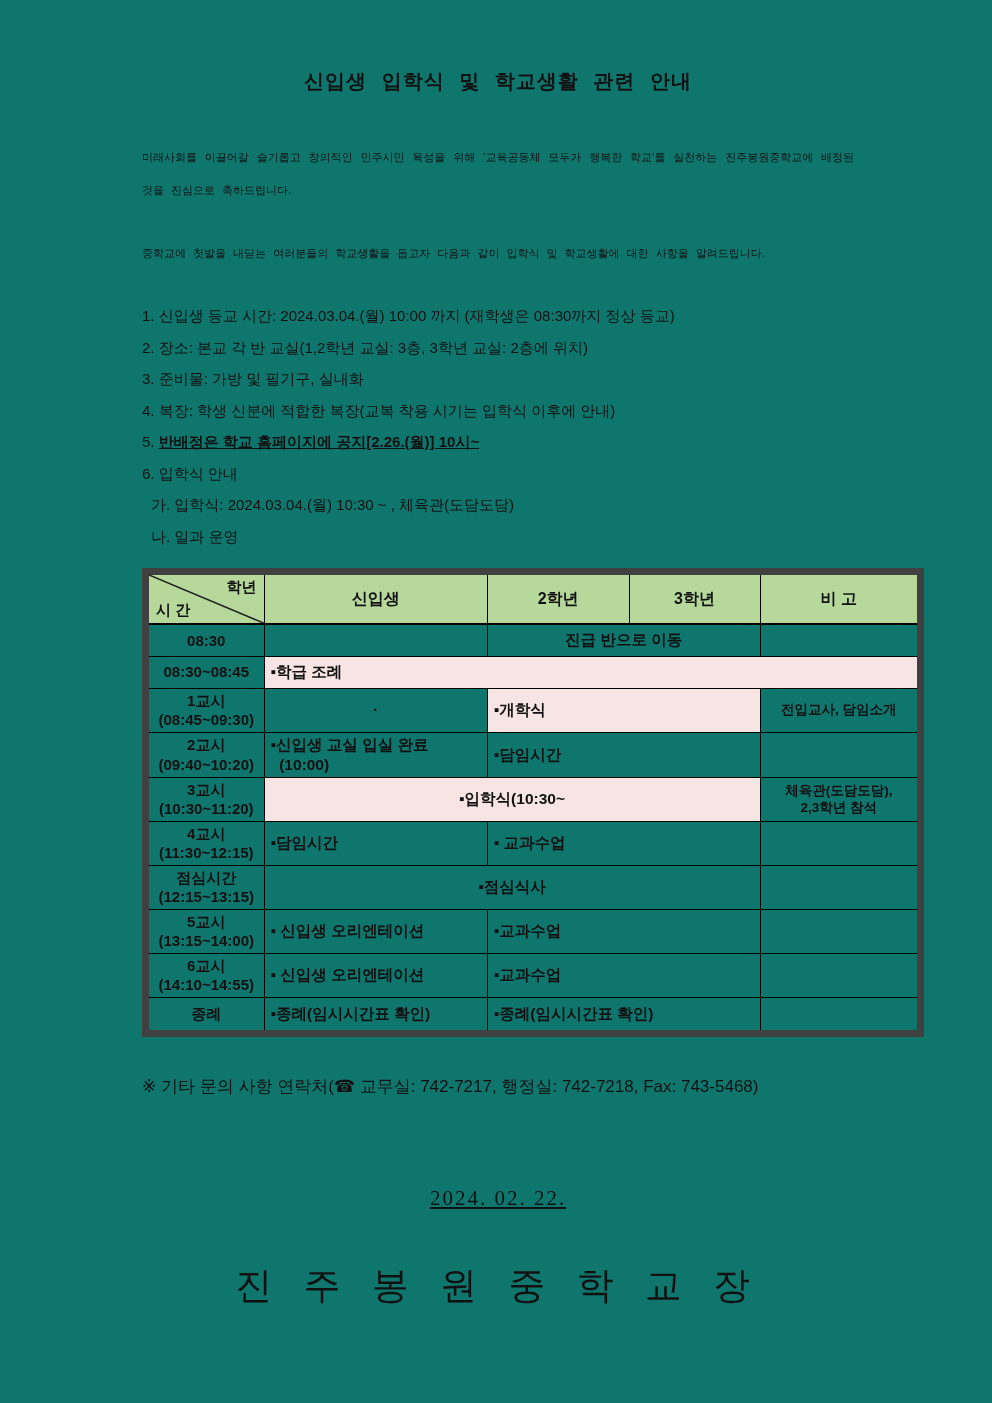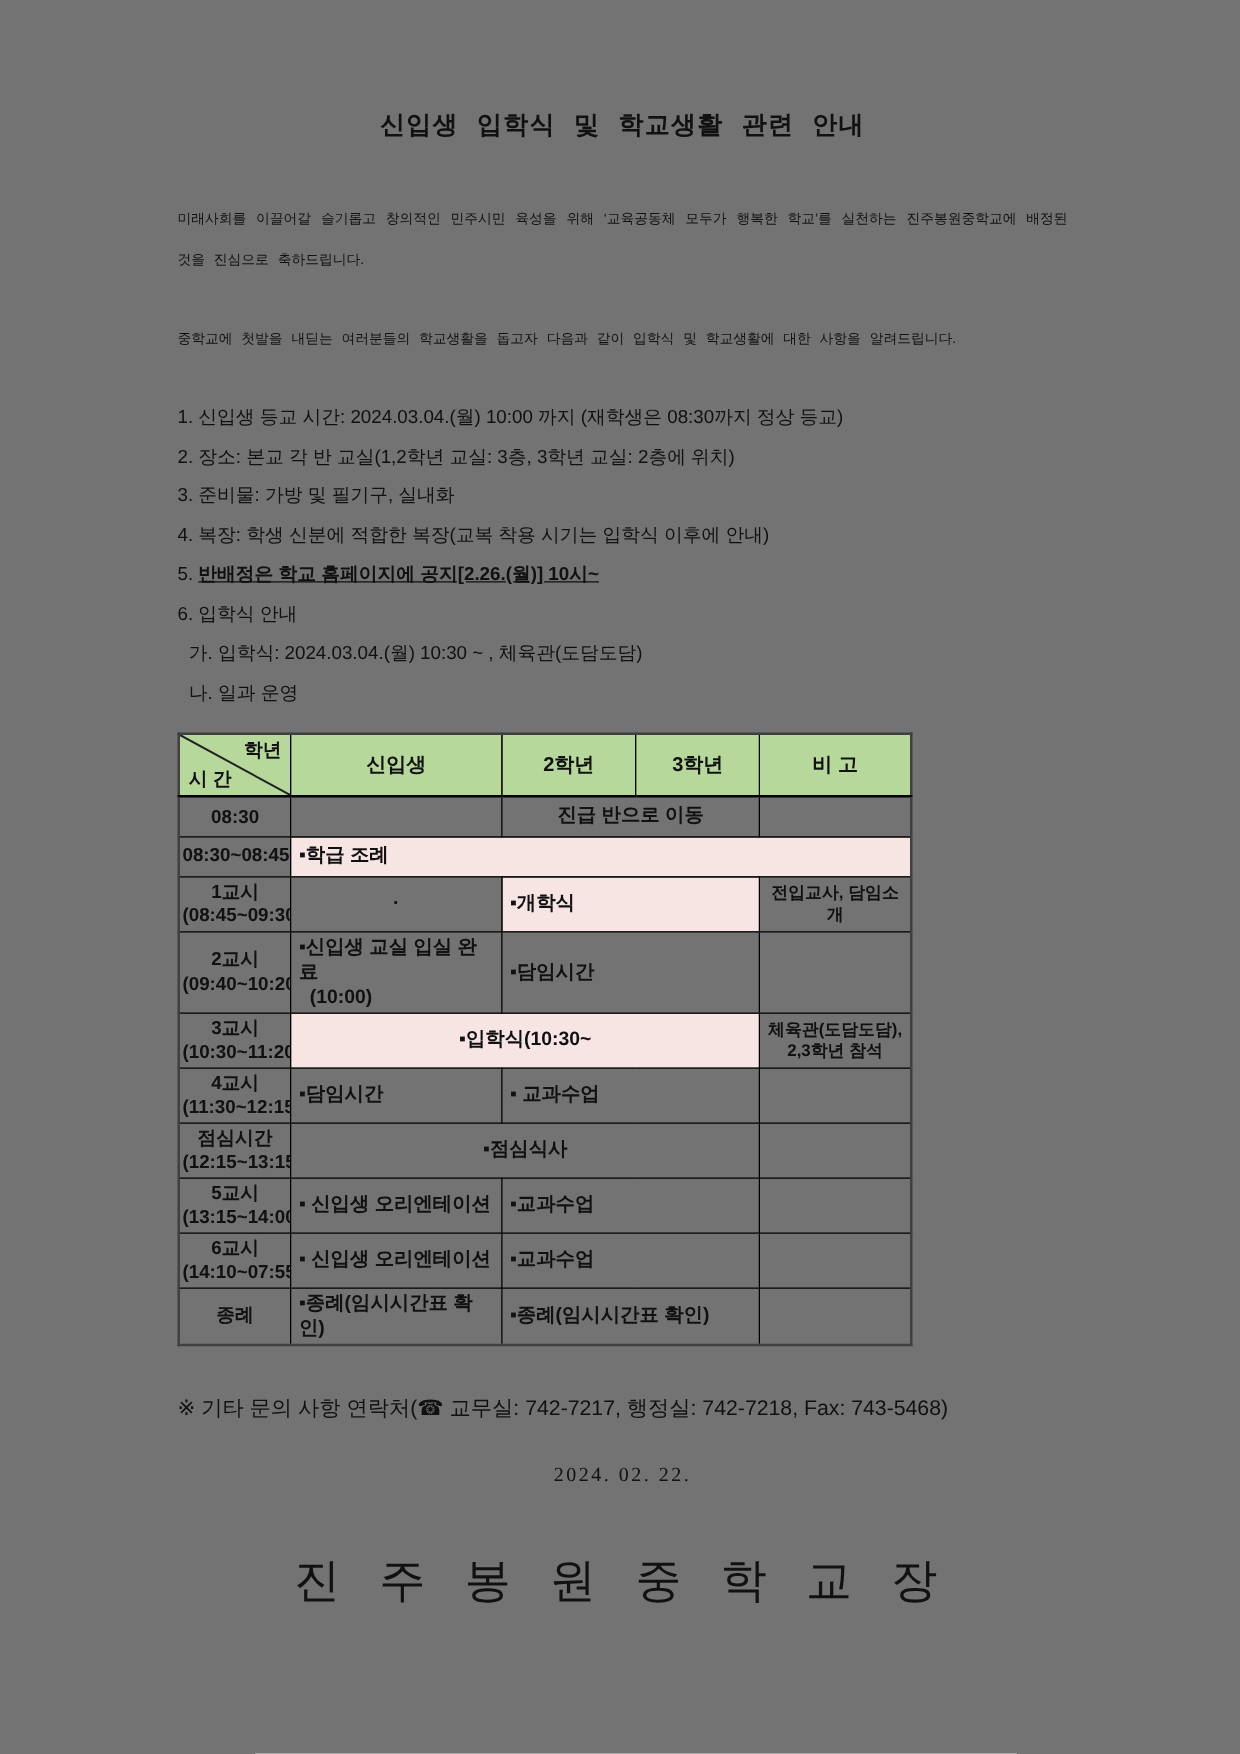--- a/index.html
+++ b/index.html
@@ -1,42 +1,42 @@
 <!DOCTYPE html>
 <html lang="ko"><head>
 <meta charset="utf-8">
 <style>
   html,body { margin:0; padding:0; background:#fff; }
   .page {
     position:relative;
     width:992px; height:1403px;
-    background:#737373;
+    background:#0f766e;
     box-sizing:border-box;
-    padding:86px 138px 0 142px;
+    padding:68px 138px 0 142px;
     font-family:"Liberation Sans","DejaVu Sans",sans-serif;
     color:#111;
   }
   .title {
     font-size:20px; font-weight:bold; text-align:center;
     margin:0 0 46px 0; word-spacing:8px; letter-spacing:1px;
   }
   .para {
     font-size:11px; line-height:33px; text-align:justify;
     word-break:keep-all; word-spacing:4px;
     margin:0 0 30px 0;
   }
   .list { font-size:15px; line-height:31.5px; margin-top:10px; }
   .li { white-space:nowrap; }
   .li.sub { padding-left:9px; }
   .emph { font-weight:bold; text-decoration:underline; }
 
   table.sched {
     border-collapse:collapse; table-layout:fixed;
-    width:588px; margin-top:16px;
-    border:2px solid #404040;
+    width:782px; margin-top:16px;
+    border:7px solid #404040;
   }
   .sched th, .sched td {
     border:1px solid #000;
     padding:2px 6px;
     font-size:15.5px;
     vertical-align:middle;
     overflow:hidden;
     font-weight:bold;
   }
   .sched thead th {
@@ -52,21 +52,21 @@
 
   td.time { text-align:center; white-space:pre-line; font-size:15px; line-height:1.3; padding:2px 2px; }
   td.cell { white-space:pre-wrap; line-height:1.3; }
   td.pink { background:#f7e5e3; }
   td.center { text-align:center;margin-left:45px; }
   td.small { font-size:13.5px; line-height:1.3; }
 
   .contact { font-size:17px; margin:38px 0 0 0; white-space:nowrap; }
   .date {
     font-family:"Liberation Serif","DejaVu Serif",serif;
-    font-size:16px; text-align:center; margin:34px 0 0 0; letter-spacing:2px;
+    font-size:21px; text-align:center; margin:88px 0 0 0; letter-spacing:2px;text-decoration:underline;
   }
   .sign {
     font-family:"Liberation Serif","DejaVu Serif",serif;
     font-size:37px; text-align:center; margin:50px 0 0 0; letter-spacing:11px;
   }
 </style>
 </head>
 <body>
 
 <div class="page">
@@ -159,21 +159,21 @@
       </tr>
       <tr style="height:40px">
         <td class="time">5교시
 (13:15~14:00)</td>
         <td class="cell">▪ 신입생 오리엔테이션</td>
         <td class="cell" colspan="2">▪교과수업</td>
         <td class="cell"></td>
       </tr>
       <tr style="height:40px">
         <td class="time">6교시
-(14:10~07:55)</td>
+(14:10~14:55)</td>
         <td class="cell">▪ 신입생 오리엔테이션</td>
         <td class="cell" colspan="2">▪교과수업</td>
         <td class="cell"></td>
       </tr>
       <tr style="height:36px">
         <td class="time">종례</td>
         <td class="cell">▪종례(임시시간표 확인)</td>
         <td class="cell" colspan="2">▪종례(임시시간표 확인)</td>
         <td class="cell"></td>
       </tr>

